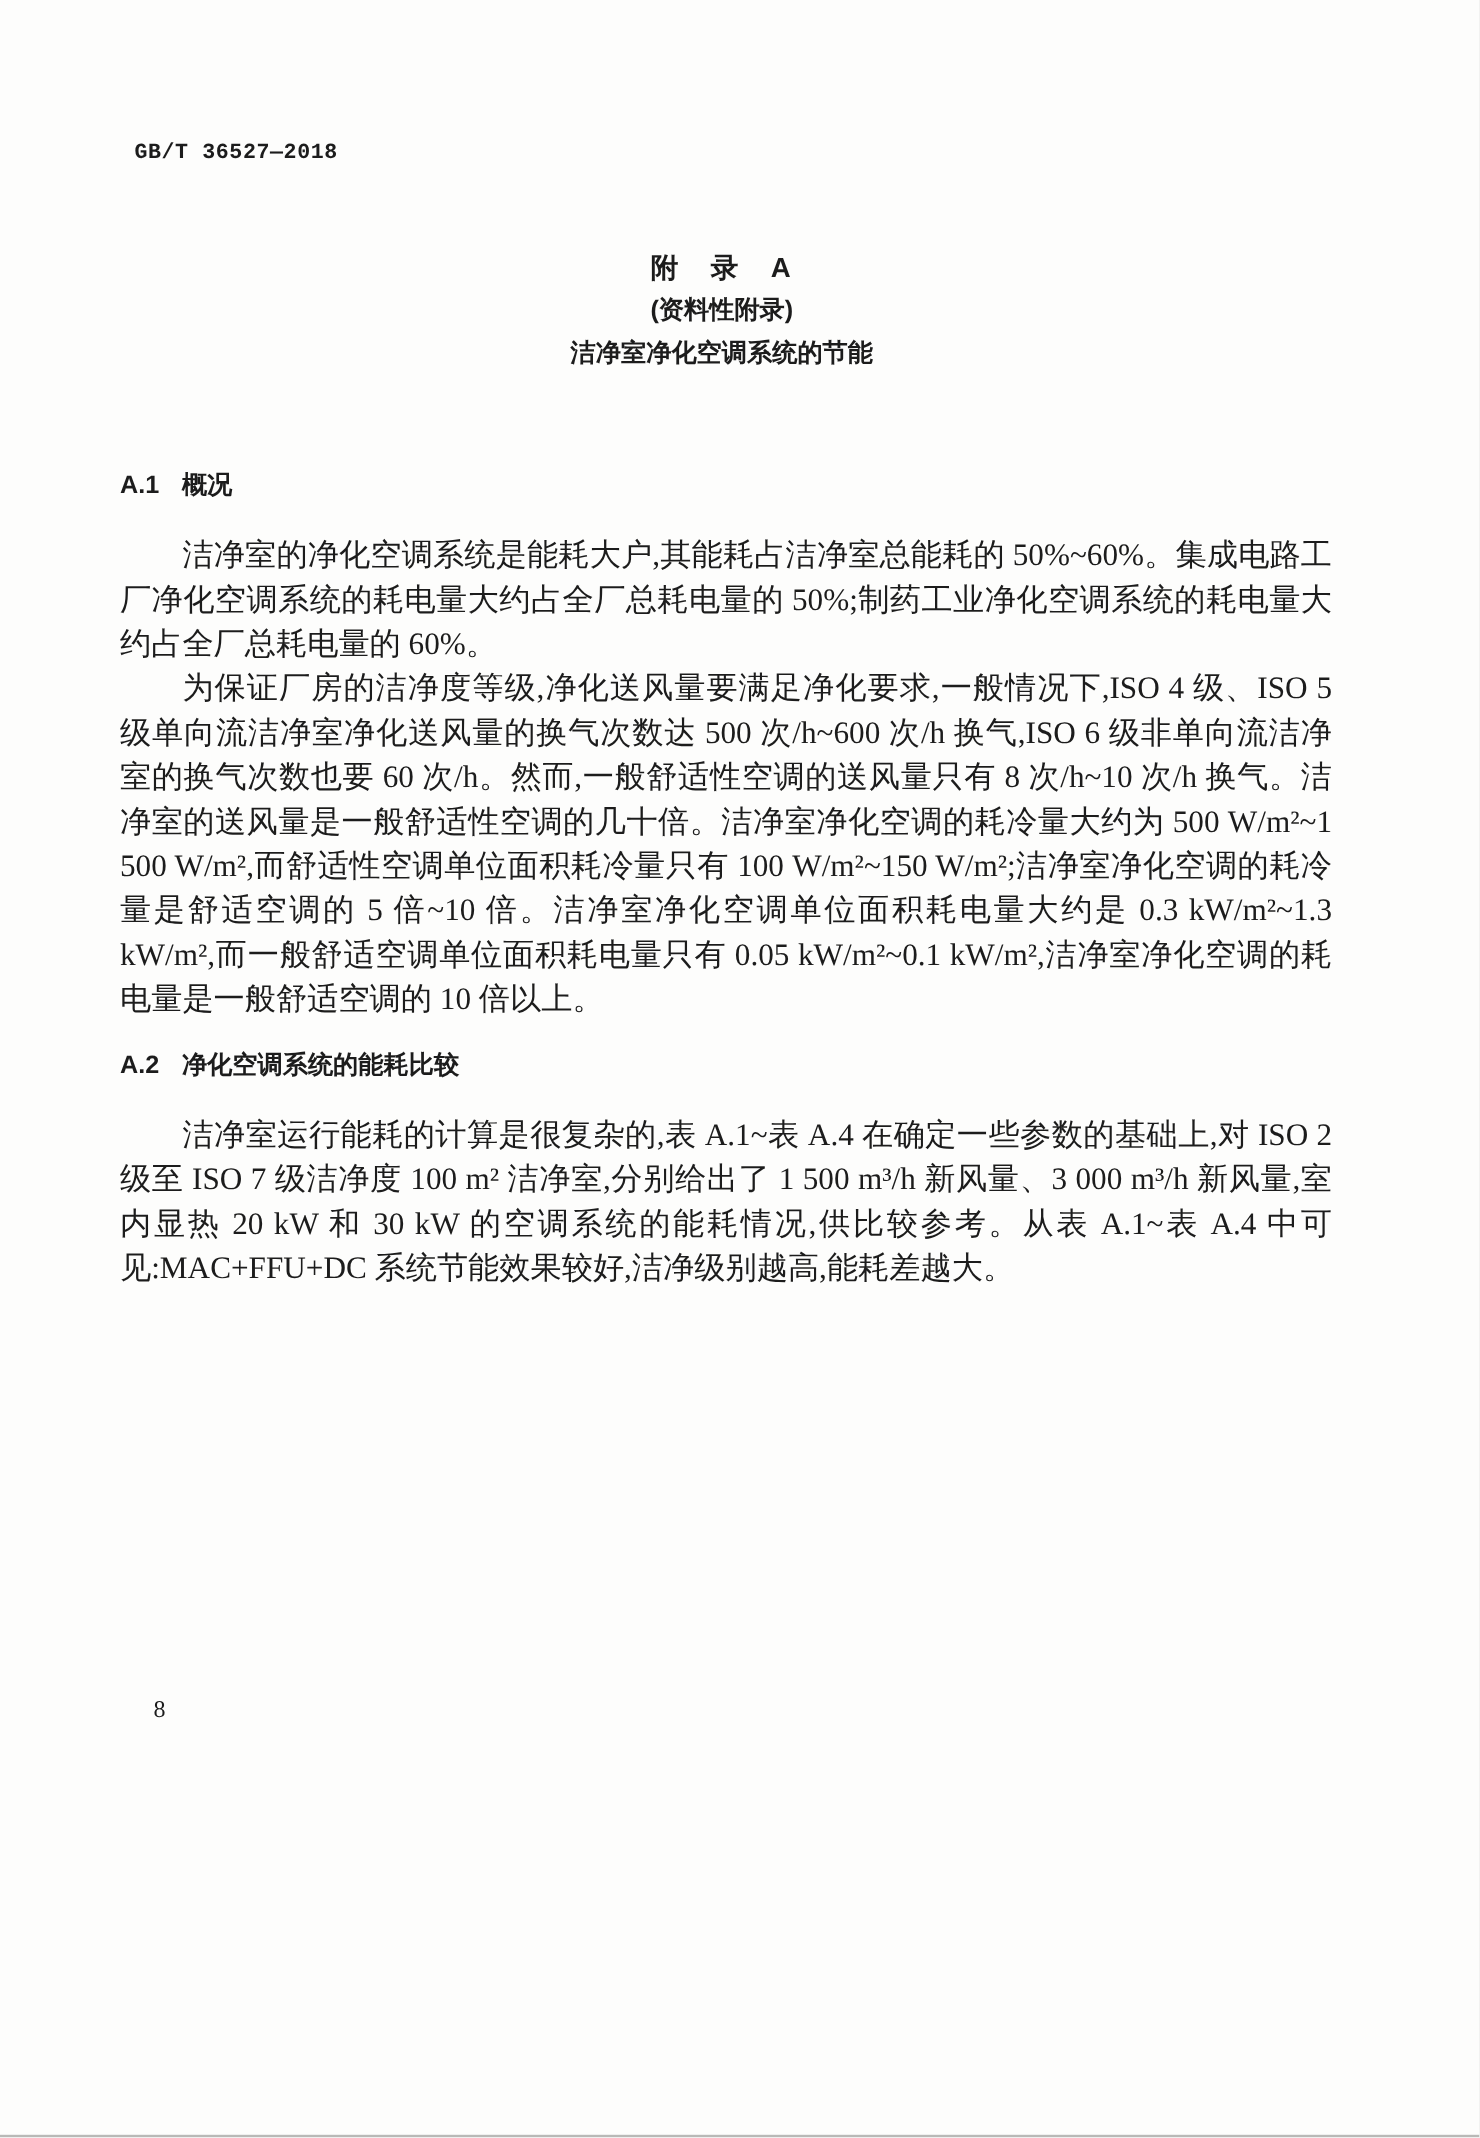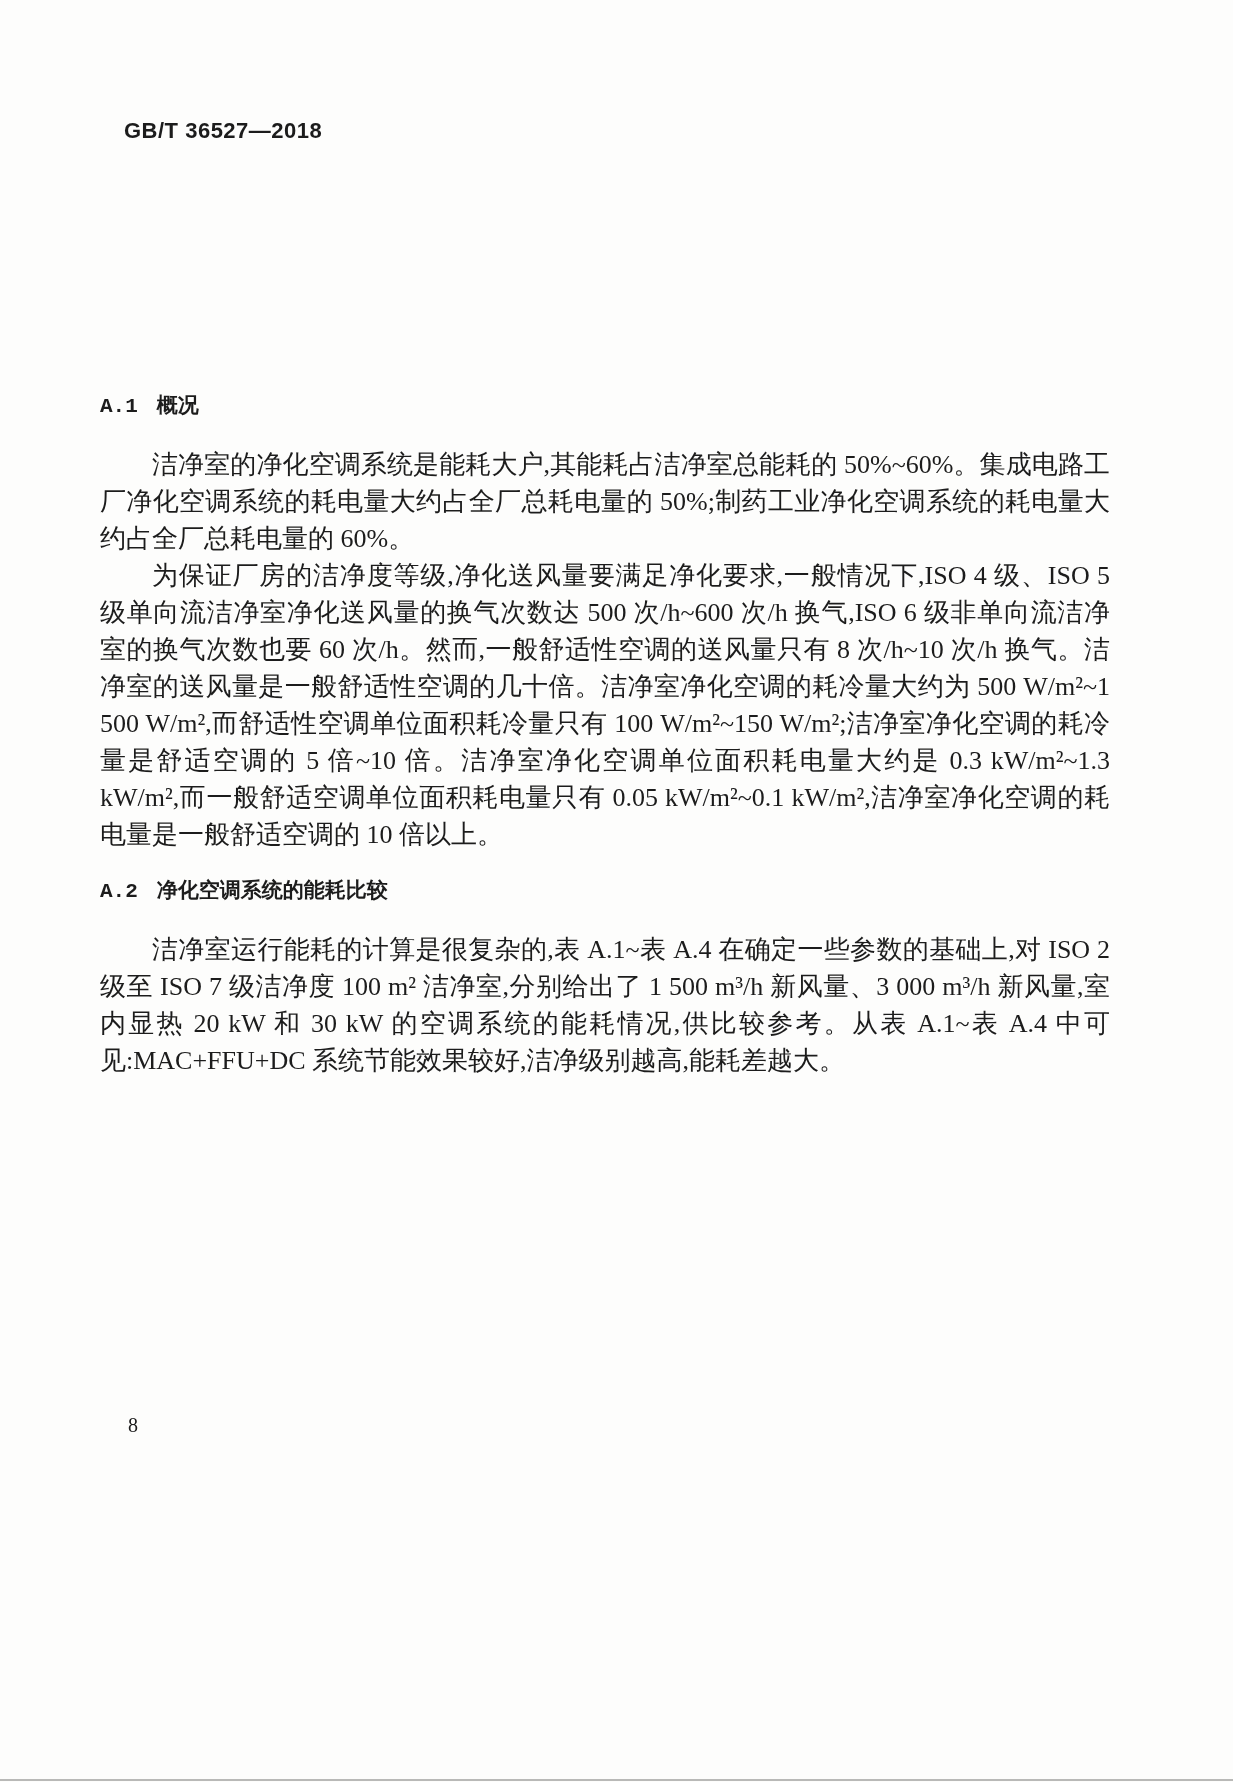--- a/index.html
+++ b/index.html
@@ -13,26 +13,26 @@
     height: 1782px;
     margin: 0 auto;
     background: #fdfdfc;
     color: #1c1c1c;
     overflow: hidden;
     border-right: 1px solid #e2e2e0;
     font-family: "Liberation Serif", "DejaVu Serif", serif;
   }
   .doc-header {
     position: absolute;
-    left: 124px;
+    left: 112px;
     top: 118px;
-    font-size: 22px;
+    font-size: 18px;
     font-weight: bold;
     letter-spacing: 0.5px;
-    font-family: Liberation Sans, sans-serif;
+    font-family: Liberation Mono, monospace;
   }
   .title-block {
     position: absolute;
     left: 0;
     right: 30px;
     top: 205px;
     text-align: center;
     font-family: "Liberation Sans", "DejaVu Sans", sans-serif;
   }
   .title-line1 {
@@ -60,21 +60,21 @@
   .section-heading {
     font-family: "Liberation Sans", "DejaVu Sans", sans-serif;
     font-weight: bold;
     font-size: 21px;
     line-height: 30px;
     margin: 0 0 24px 0;
   }
   .section-heading .sec-num {
     display: inline-block;
     margin-right: 0.9em;
-    font-family: Liberation Mono, monospace;
+    font-family: Liberation Sans, sans-serif;
   }
   .section-heading.second {
     margin-top: 22px;
   }
   .para {
     font-size: 26px;
     line-height: 37px;
     text-align: justify;
     text-indent: 2em;
     margin: 0;
@@ -95,20 +95,25 @@
     background: #b9b9b7;
   }
 </style>
 </head>
 <body>
 
 <div class="page">
 
   <div class="doc-header">GB/T 36527—2018</div>
 
+  <div class="title-block">
+    <div class="title-line1">附　录　A</div>
+    <div class="title-line2">(资料性附录)</div>
+    <div class="title-line3">洁净室净化空调系统的节能</div>
+  </div>
 
   <div class="content">
 
     <h3 class="section-heading">
       <span class="sec-num">A.1</span><span>概况</span>
     </h3>
 
     <p class="para">洁净室的净化空调系统是能耗大户,其能耗占洁净室总能耗的 50%~60%。集成电路工厂净化空调系统的耗电量大约占全厂总耗电量的 50%;制药工业净化空调系统的耗电量大约占全厂总耗电量的 60%。</p>
 
     <p class="para">为保证厂房的洁净度等级,净化送风量要满足净化要求,一般情况下,ISO 4 级、ISO 5 级单向流洁净室净化送风量的换气次数达 500 次/h~600 次/h 换气,ISO 6 级非单向流洁净室的换气次数也要 60 次/h。然而,一般舒适性空调的送风量只有 8 次/h~10 次/h 换气。洁净室的送风量是一般舒适性空调的几十倍。洁净室净化空调的耗冷量大约为 500 W/m²~1 500 W/m²,而舒适性空调单位面积耗冷量只有 100 W/m²~150 W/m²;洁净室净化空调的耗冷量是舒适空调的 5 倍~10 倍。洁净室净化空调单位面积耗电量大约是 0.3 kW/m²~1.3 kW/m²,而一般舒适空调单位面积耗电量只有 0.05 kW/m²~0.1 kW/m²,洁净室净化空调的耗电量是一般舒适空调的 10 倍以上。</p>

